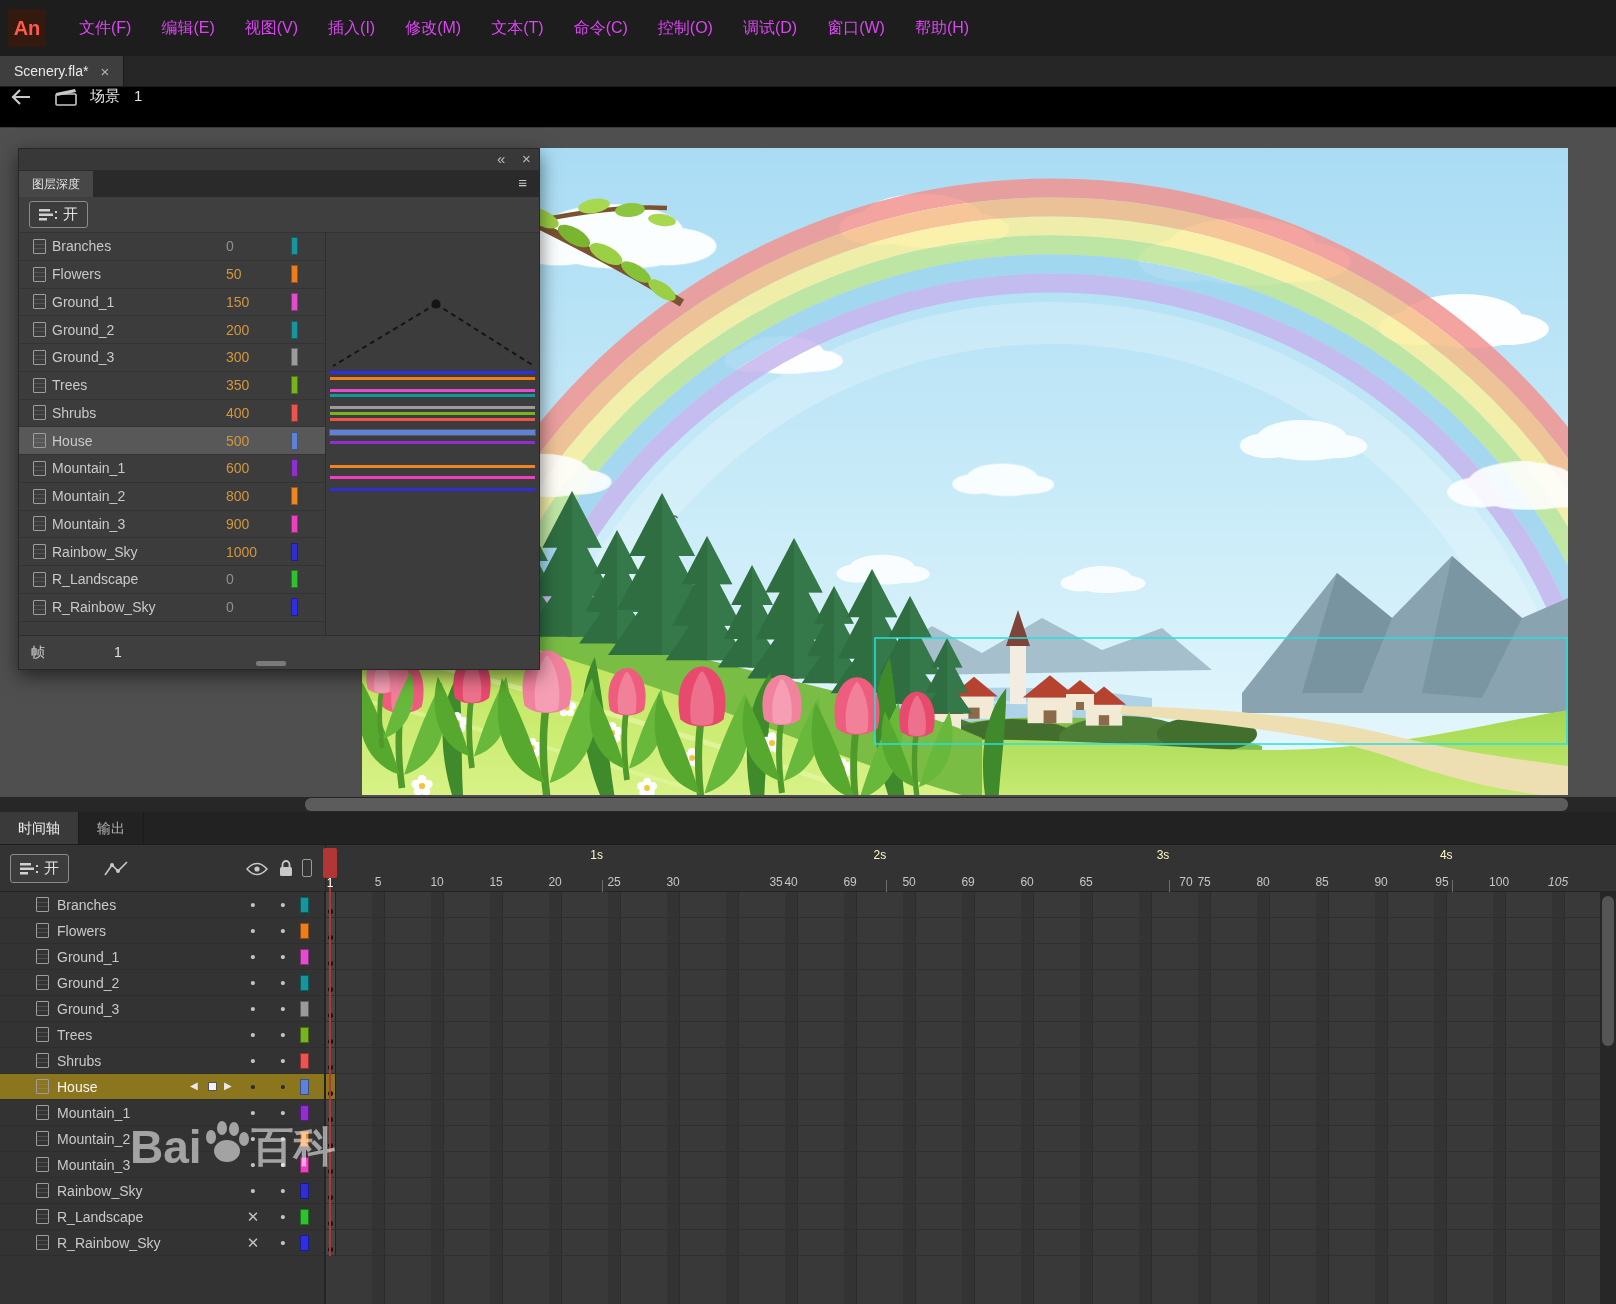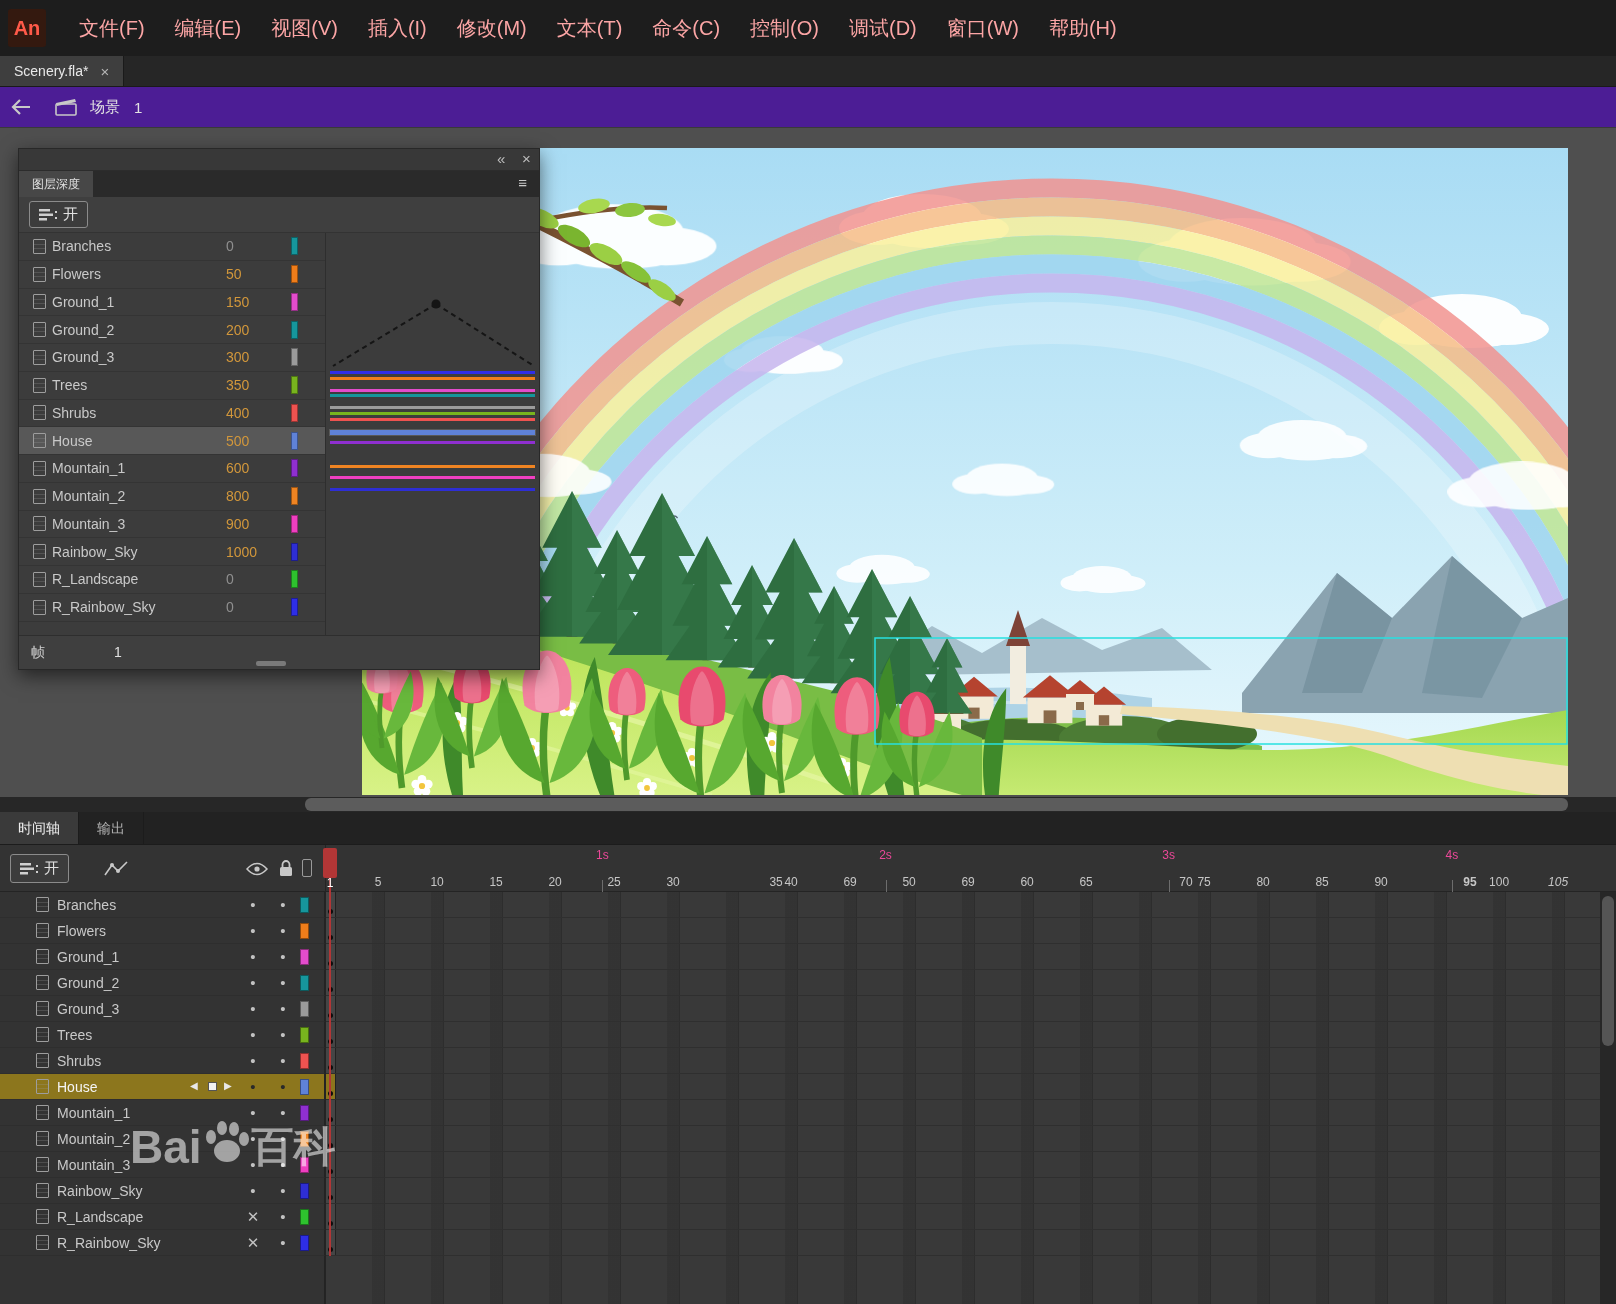--- a/index.html
+++ b/index.html
@@ -3,27 +3,27 @@
 <meta charset="utf-8">
 <style>
   *{margin:0;padding:0;box-sizing:border-box}
   html,body{width:1616px;height:1304px;overflow:hidden;background:#333;
     font-family:"Liberation Sans","DejaVu Sans",sans-serif;-webkit-font-smoothing:antialiased}
   
   .menubar{position:absolute;left:0;top:0;width:1616px;height:56px;background:#1d1d1d;display:flex;align-items:center;z-index:5}
   .logo{width:38px;height:38px;margin-left:8px;background:#34190f;color:#ff5a49;font-weight:bold;font-size:20px;
     display:flex;align-items:center;justify-content:center;border-radius:3px}
   .menus{display:flex;align-items:center;margin-left:18px;height:100%}
-  .menu-item{padding:0 15px;font-size:20px;color:#fca5a5;line-height:56px;cursor:default}
+  .menu-item{padding:0 15px;font-size:16px;color:#d946ef;line-height:56px;cursor:default}
   
   .tabbar{position:absolute;left:0;top:56px;width:1616px;height:31px;background:#262626;border-bottom:1px solid #1a1a1a;display:flex;z-index:5}
   .doc-tab{height:100%;background:#3e3e3e;display:flex;align-items:center;gap:12px;padding:0 14px;font-size:14px;color:#e8e8e8;border-right:1px solid #1a1a1a}
   .tab-close{color:#b5b5b5;font-size:15px;cursor:default}
   
-  .editbar{position:absolute;left:0;top:87px;width:1616px;height:41px;background:#4c1d95;border-bottom:1px solid #3a3a3a;display:flex;align-items:center;z-index:5}
+  .editbar{position:absolute;left:0;top:87px;width:1616px;height:41px;background:#000000;border-bottom:1px solid #3a3a3a;display:flex;z-index:5}
   .back-btn{margin-left:10px;width:26px;height:20px;display:flex;align-items:center}
   .clap{margin-left:18px;width:24px;height:20px;display:flex;align-items:center}
   .scene-label{margin-left:12px;font-size:15px;color:#e2e2e2}
   .scene-num{margin-left:14px;font-size:15px;color:#e2e2e2}
   
   .workspace{position:absolute;left:0;top:128px;width:1616px;height:669px;background:#4f4f4f;z-index:1}
   .stage{position:absolute;left:362px;top:20px;width:1206px;height:647px;background:#cfeef9;overflow:hidden}
   
   .hscroll{position:absolute;left:0;top:797px;width:1616px;height:15px;background:#272727;z-index:4}
   .hthumb{position:absolute;left:305px;top:1px;width:1263px;height:13px;background:#5c5c5c;border-radius:6px}
@@ -62,21 +62,21 @@
   .tl-tab{height:100%;padding:0 18px;font-size:14px;color:#b2b2b2;line-height:33px;border-right:1px solid #1c1c1c}
   .tl-tab.active{background:#3a3a3a;color:#ededed}
   .tl-toolbar{position:absolute;left:0;top:33px;width:1616px;height:47px;background:#333;border-bottom:1px solid #242424}
   .tl-toggle{top:9px;height:29px}
   .tl-graph{position:absolute;left:103px;top:14px;width:28px;height:20px}
   .tl-eye{position:absolute;left:246px;top:17px;width:22px;height:14px}
   .tl-lock{position:absolute;left:279px;top:14px;width:14px;height:18px}
   .tl-chiphead{position:absolute;left:302px;top:14px;width:10px;height:18px;border:1px solid #9a9a9a;border-radius:2px}
   .ruler{position:absolute;left:325px;top:0;width:1280px;height:47px;overflow:hidden}
   .fr-num{position:absolute;bottom:3px;width:28px;text-align:center;font-size:12px;color:#c6c6c6}
-  .sec-lab{position:absolute;top:3px;width:24px;text-align:center;font-size:12px;color:#ec4899}
+  .sec-lab{position:absolute;top:3px;width:24px;font-size:12px;color:#fef9c3}
   .sec-tick{position:absolute;bottom:0;width:1px;height:12px;background:#6d6d6d}
   .col-sep{position:absolute;left:325px;top:33px;bottom:0;width:1px;background:#242424;z-index:2}
   .tl-body{position:absolute;left:0;top:80px;width:1600px;height:412px;overflow:hidden}
   .tl-row{display:flex;height:26px}
   .tl-name{width:325px;position:relative;background:#333;display:flex;align-items:center;border-right:1px solid #232323;border-bottom:1px solid #2e2e2e}
   .tl-row.sel .tl-name{background:#8c761d}
   .tl-label{margin-left:8px;font-size:14px;color:#c9c9c9;white-space:nowrap}
   .tl-row.sel .tl-label{color:#f4f4f4}
   .tl-name .pg-ic{margin-left:36px}
   .nav{position:absolute;font-size:10px;color:#e8e8e8;top:6px}
@@ -521,21 +521,21 @@
         <span class="fr-num" style="left: 511.1px;">69</span>
         <span class="fr-num" style="left: 570.1px;">50</span>
         <span class="fr-num" style="left: 629.1px;">69</span>
         <span class="fr-num" style="left: 688.1px;">60</span>
         <span class="fr-num" style="left: 747.1px;">65</span>
         <span class="fr-num" style="left: 847px;">70</span>
         <span class="fr-num" style="left: 865.1px;">75</span>
         <span class="fr-num" style="left: 924.1px;">80</span>
         <span class="fr-num" style="left: 983.1px;">85</span>
         <span class="fr-num" style="left: 1042.1px;">90</span>
-        <span class="fr-num" style="left: 1131px; font-weight: bold;">95</span>
+        <span class="fr-num" style="left: 1103px;">95</span>
         <span class="fr-num" style="left: 1160.1px;">100</span>
         <span class="fr-num" style="left: 1219.1px; font-style: italic;">105</span>
         <span class="sec-lab" style="left: 265.3px;">1s</span>
         <i class="sec-tick" style="left: 277.3px;"></i>
         <span class="sec-lab" style="left: 548.5px;">2s</span>
         <i class="sec-tick" style="left: 560.5px;"></i>
         <span class="sec-lab" style="left: 831.7px;">3s</span>
         <i class="sec-tick" style="left: 843.7px;"></i>
         <span class="sec-lab" style="left: 1114.9px;">4s</span>
         <i class="sec-tick" style="left: 1126.9px;"></i>

